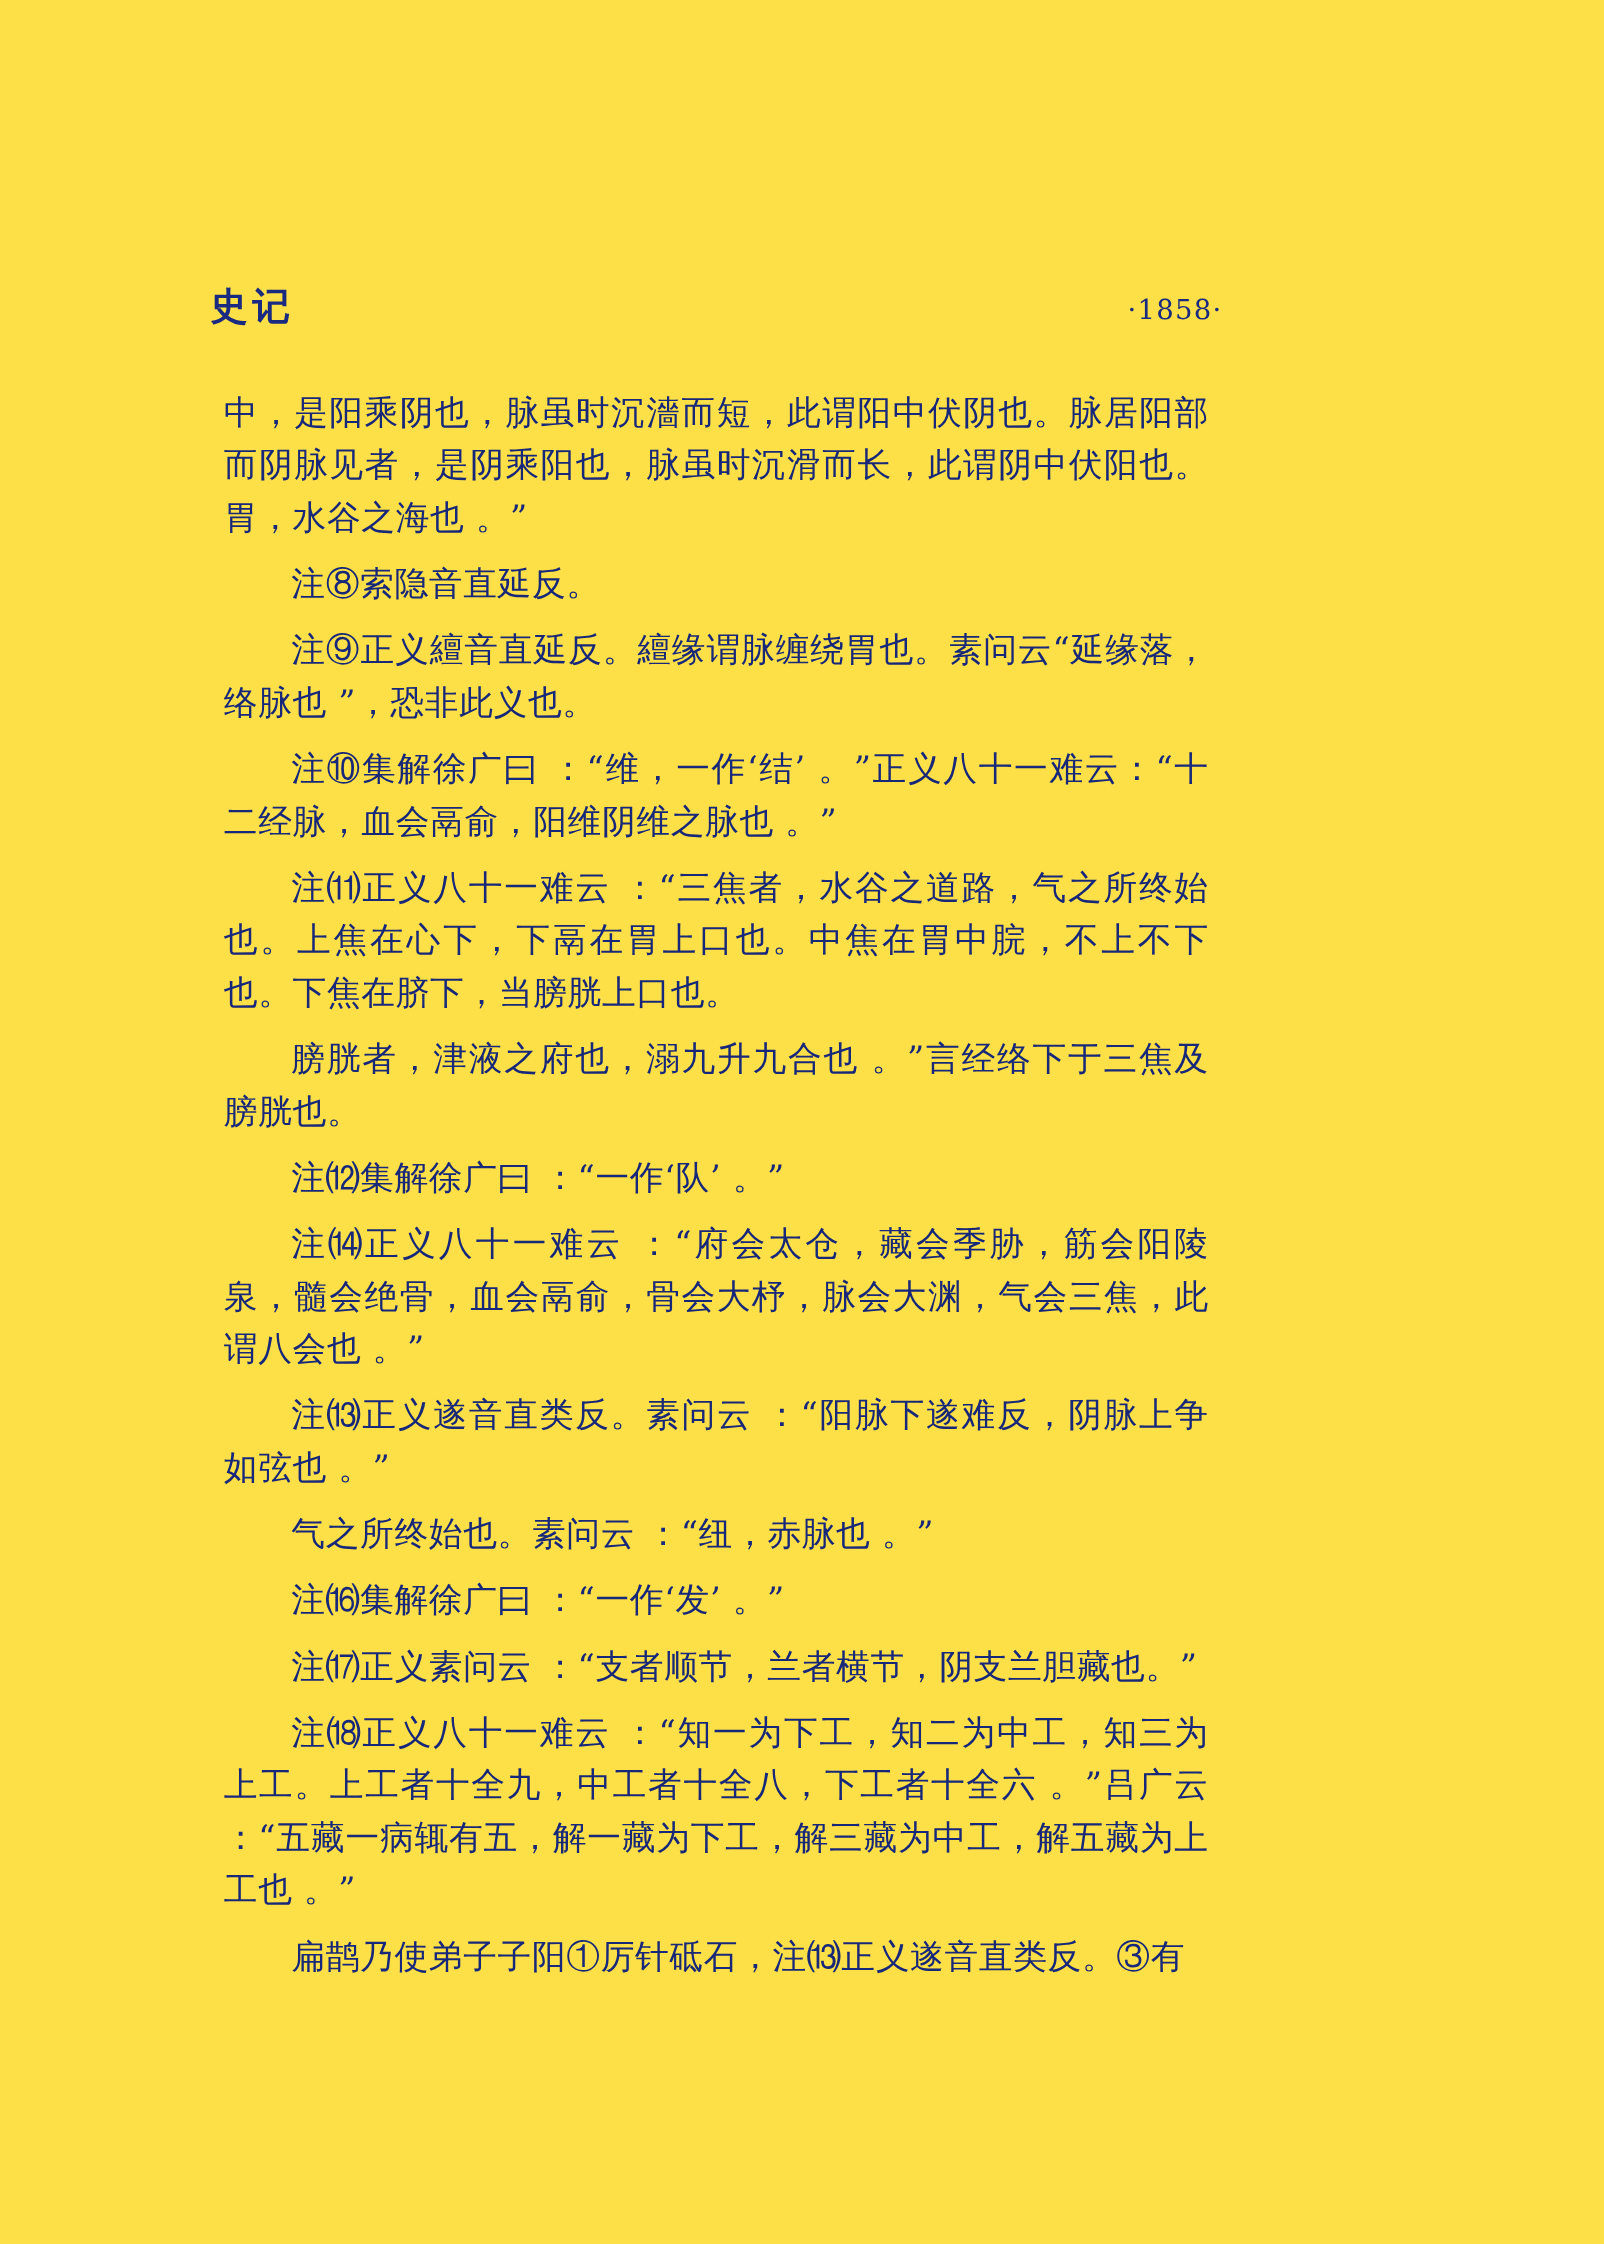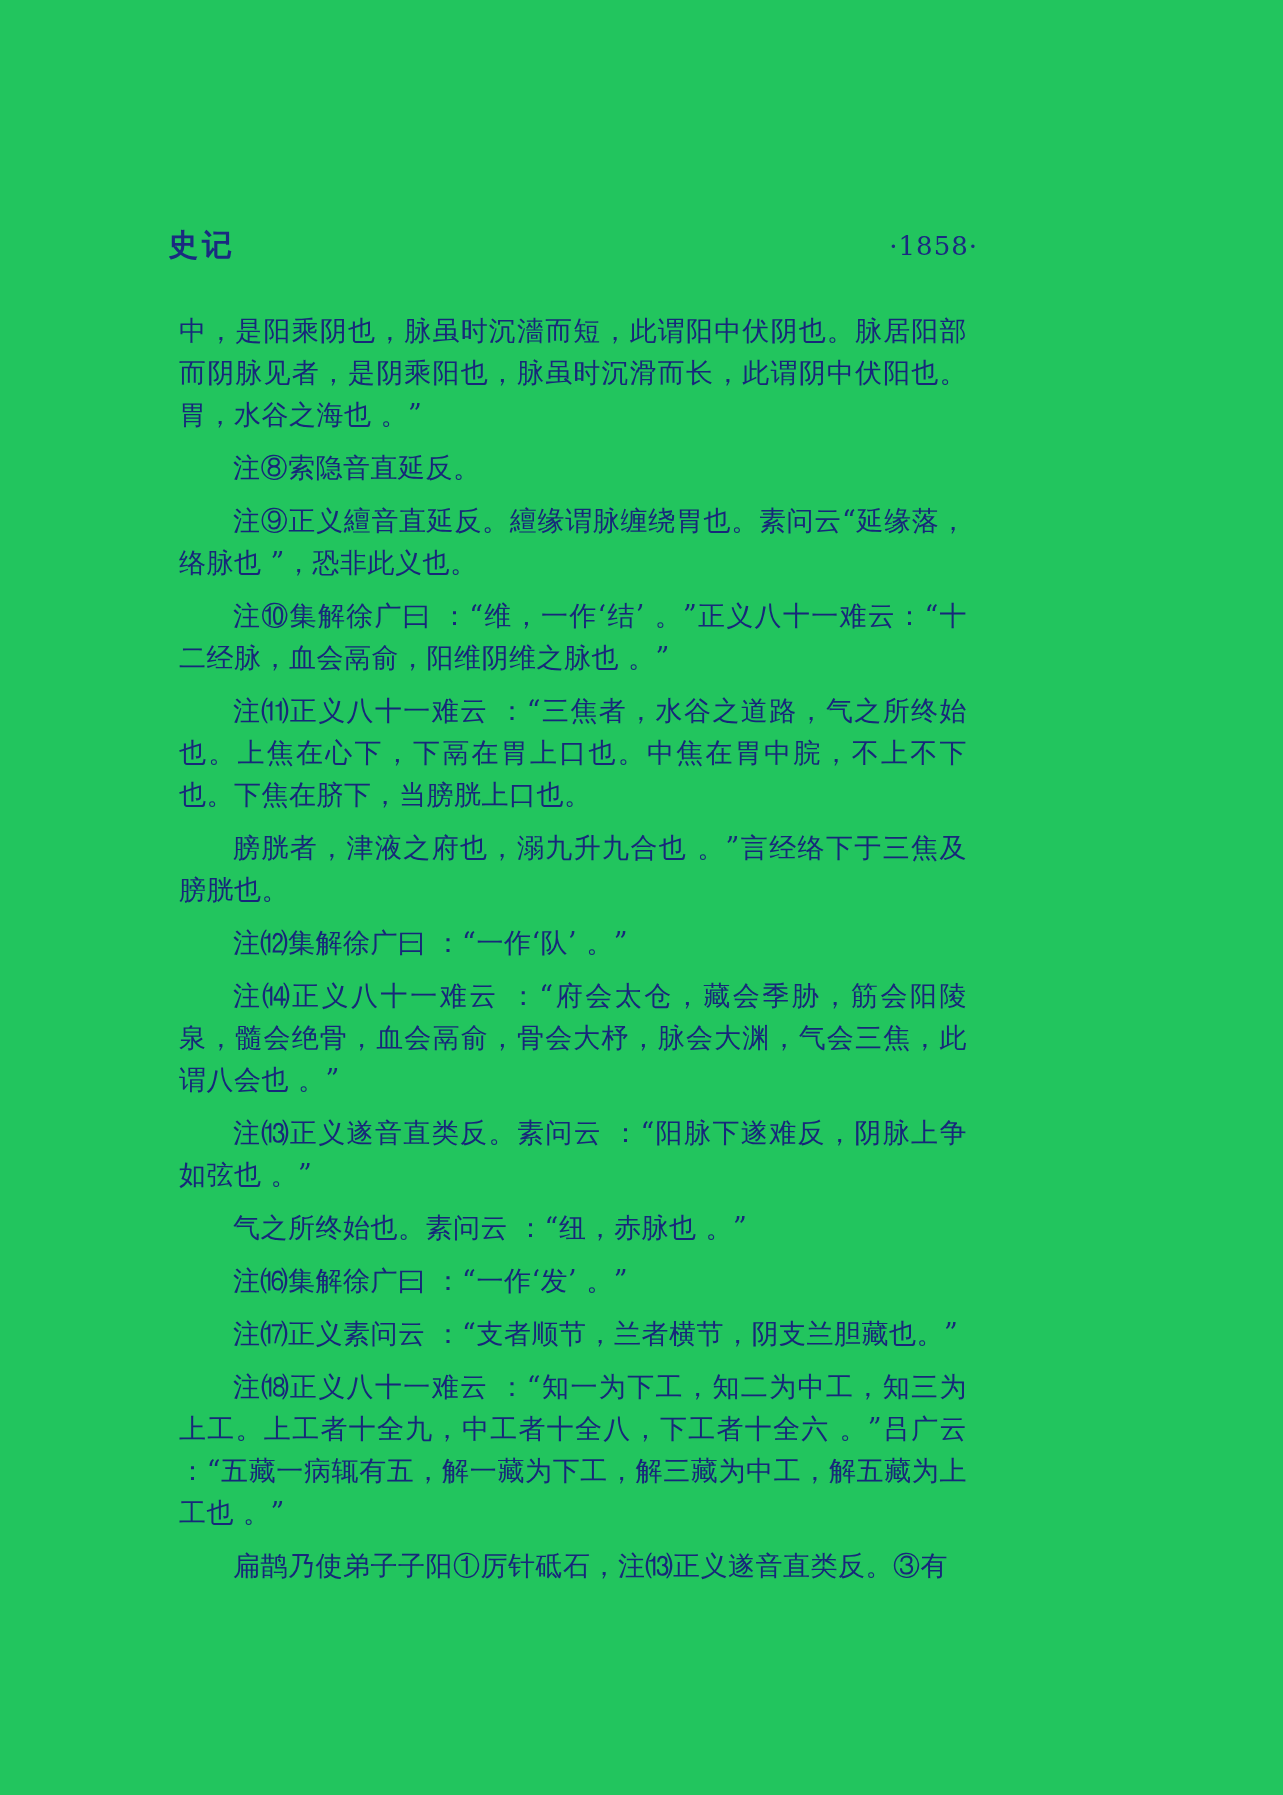--- a/index.html
+++ b/index.html
@@ -4,21 +4,21 @@
 <style>
   html, body {
     margin: 0;
     padding: 0;
     background: #ffffff;
   }
   .page {
     position: relative;
     width: 1283px;
     height: 1795px;
-    background: #22c55e;
+    background: #fde047;
     box-sizing: border-box;
     font-family: "DejaVu Serif", "Liberation Serif", serif;
     color: #17277a;
     overflow: hidden;
   }
   .content {
     position: absolute;
     left: 168px;
     top: 225px;
     width: 810px;
@@ -31,21 +31,21 @@
     margin-bottom: 44px;
   }
   .book-title {
     font-size: 30px;
     letter-spacing: 4px;
     font-weight: 600;
     color: #1a2a80;
     font-family: "DejaVu Serif", "Liberation Serif", serif;
   }
   .page-number {
-    font-size: 26px;
+    font-size: 22px;
     letter-spacing: 1px;
     color: #1a2a80;
     font-family: "DejaVu Serif", "Liberation Serif", serif;
   }
   .body-text p {
     margin: 11px;
     font-size: 27px;
     line-height: 42px;
     letter-spacing: 0.5px;
     text-align: justify;

